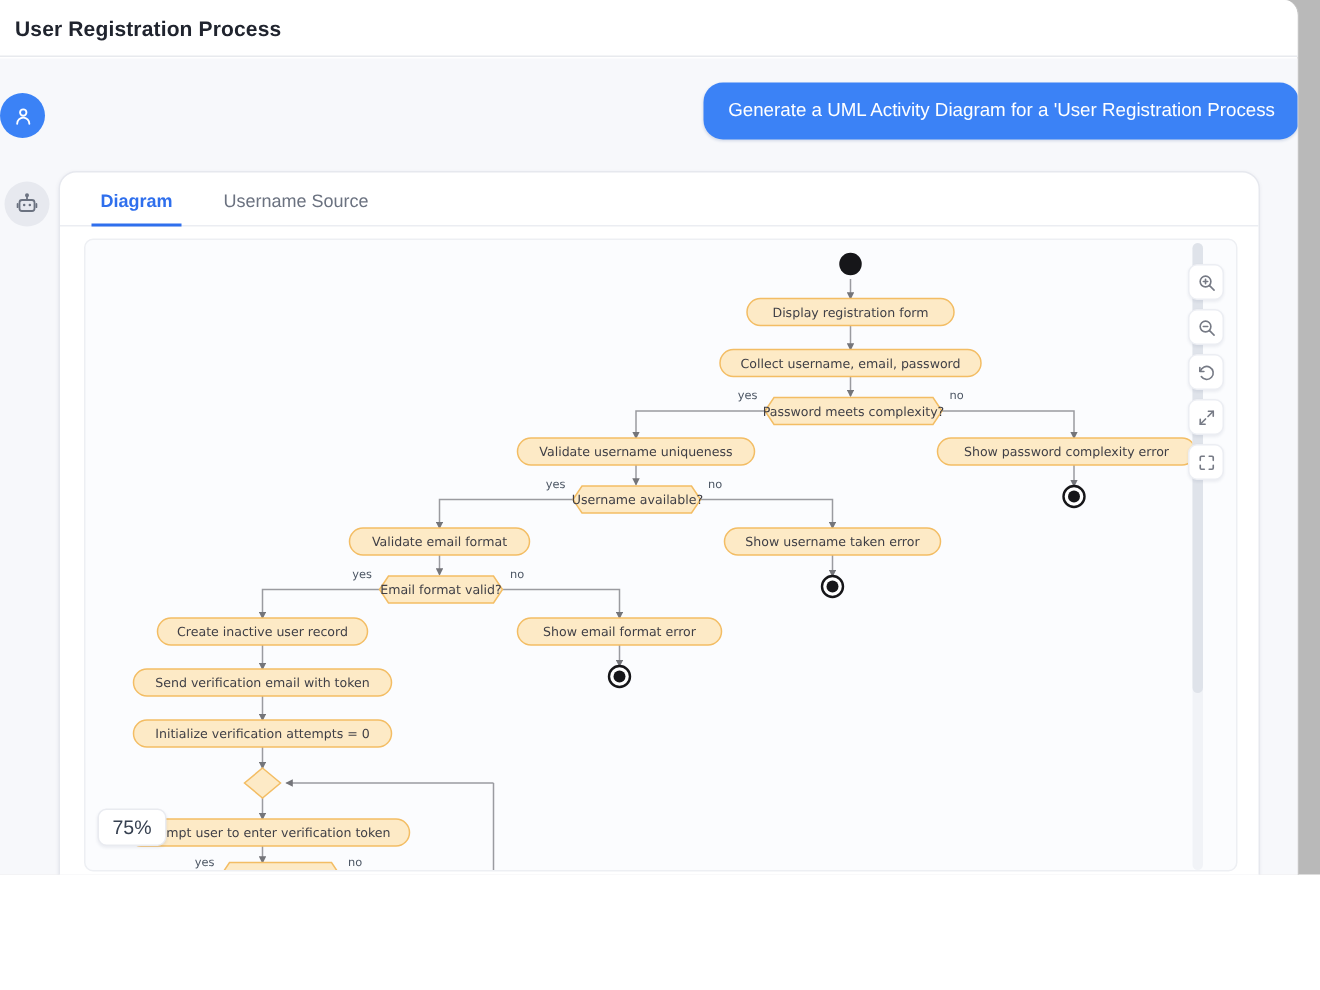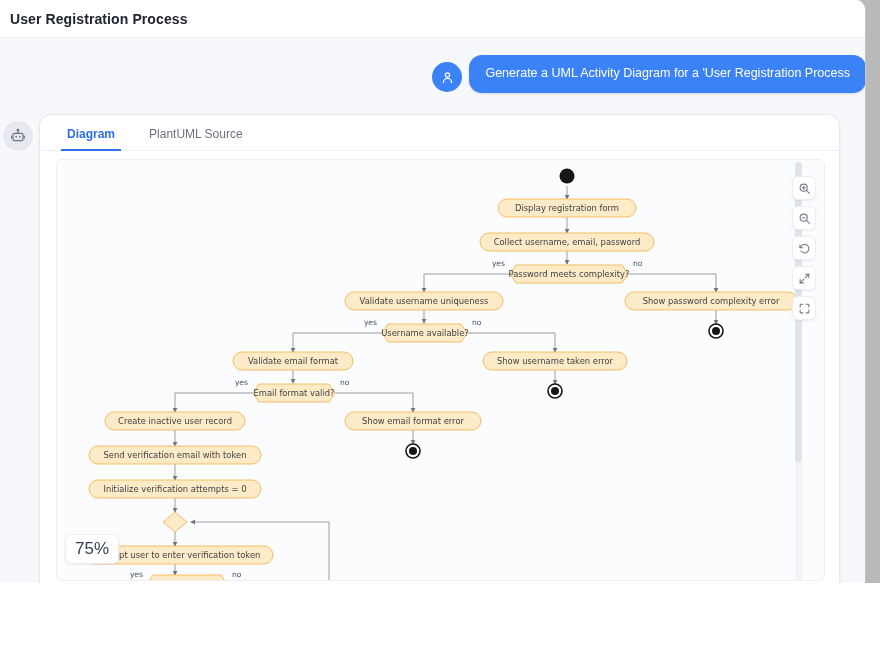--- a/index.html
+++ b/index.html
@@ -59,21 +59,21 @@
     background: #f7f8fb;
     overflow: hidden;
   }
 
   
   #user-row {
     position: absolute;
     left: 0; top: 16px;
     width: 866px;
     display: flex;
-    justify-content: flex-end;
+    justify-content: space-between;
     align-items: flex-start;
     padding-right: 0px;
   }
   #user-avatar {
     width: 30px; height: 30px;
     border-radius: 50%;
     background: #3b82f6;
     display: flex; align-items: center; justify-content: center;
     flex: 0 0 auto;
     margin-top: 7px;
@@ -191,21 +191,21 @@
   .ztool svg { display: block; }
 
   
   #zoom-badge {
     position: absolute;
     left: 8px; bottom: 16px;
     background: #ffffff;
     border: 1px solid #e9ebf0;
     border-radius: 6px;
     padding: 4px 9px;
-    font-size: 17px;
+    font-size: 13px;
     color: #374151;
     box-shadow: 0 1px 2px rgba(30,40,80,.07);
     z-index: 6;
   }
 
   
   #card-actions {
     position: absolute;
     left: 0; bottom: 0;
     width: 801px; height: 62px;
@@ -269,21 +269,21 @@
           <circle cx="9.2" cy="13" r="1.25" fill="#6b7280" stroke="none"></circle>
           <circle cx="14.8" cy="13" r="1.25" fill="#6b7280" stroke="none"></circle>
           <path d="M2.6 12v3.2M21.4 12v3.2"></path>
         </svg>
       </div>
 
       <div id="card">
 
         <div id="tabs">
           <div class="tab active">Diagram</div>
-          <div class="tab">PlantUML Source</div>
+          <div class="tab">Username Source</div>
         </div>
 
         <div id="canvas-wrap">
 
           <div id="canvas">
             <svg width="769" height="422" viewBox="0 0 769 422">
               <defs>
                 <marker id="arr" viewBox="0 0 10 10" refX="8.4" refY="5" markerWidth="5" markerHeight="5" orient="auto-start-reverse">
                   <path d="M 0 0 L 10 5 L 0 10 z" fill="#74757a"></path>
                 </marker>

